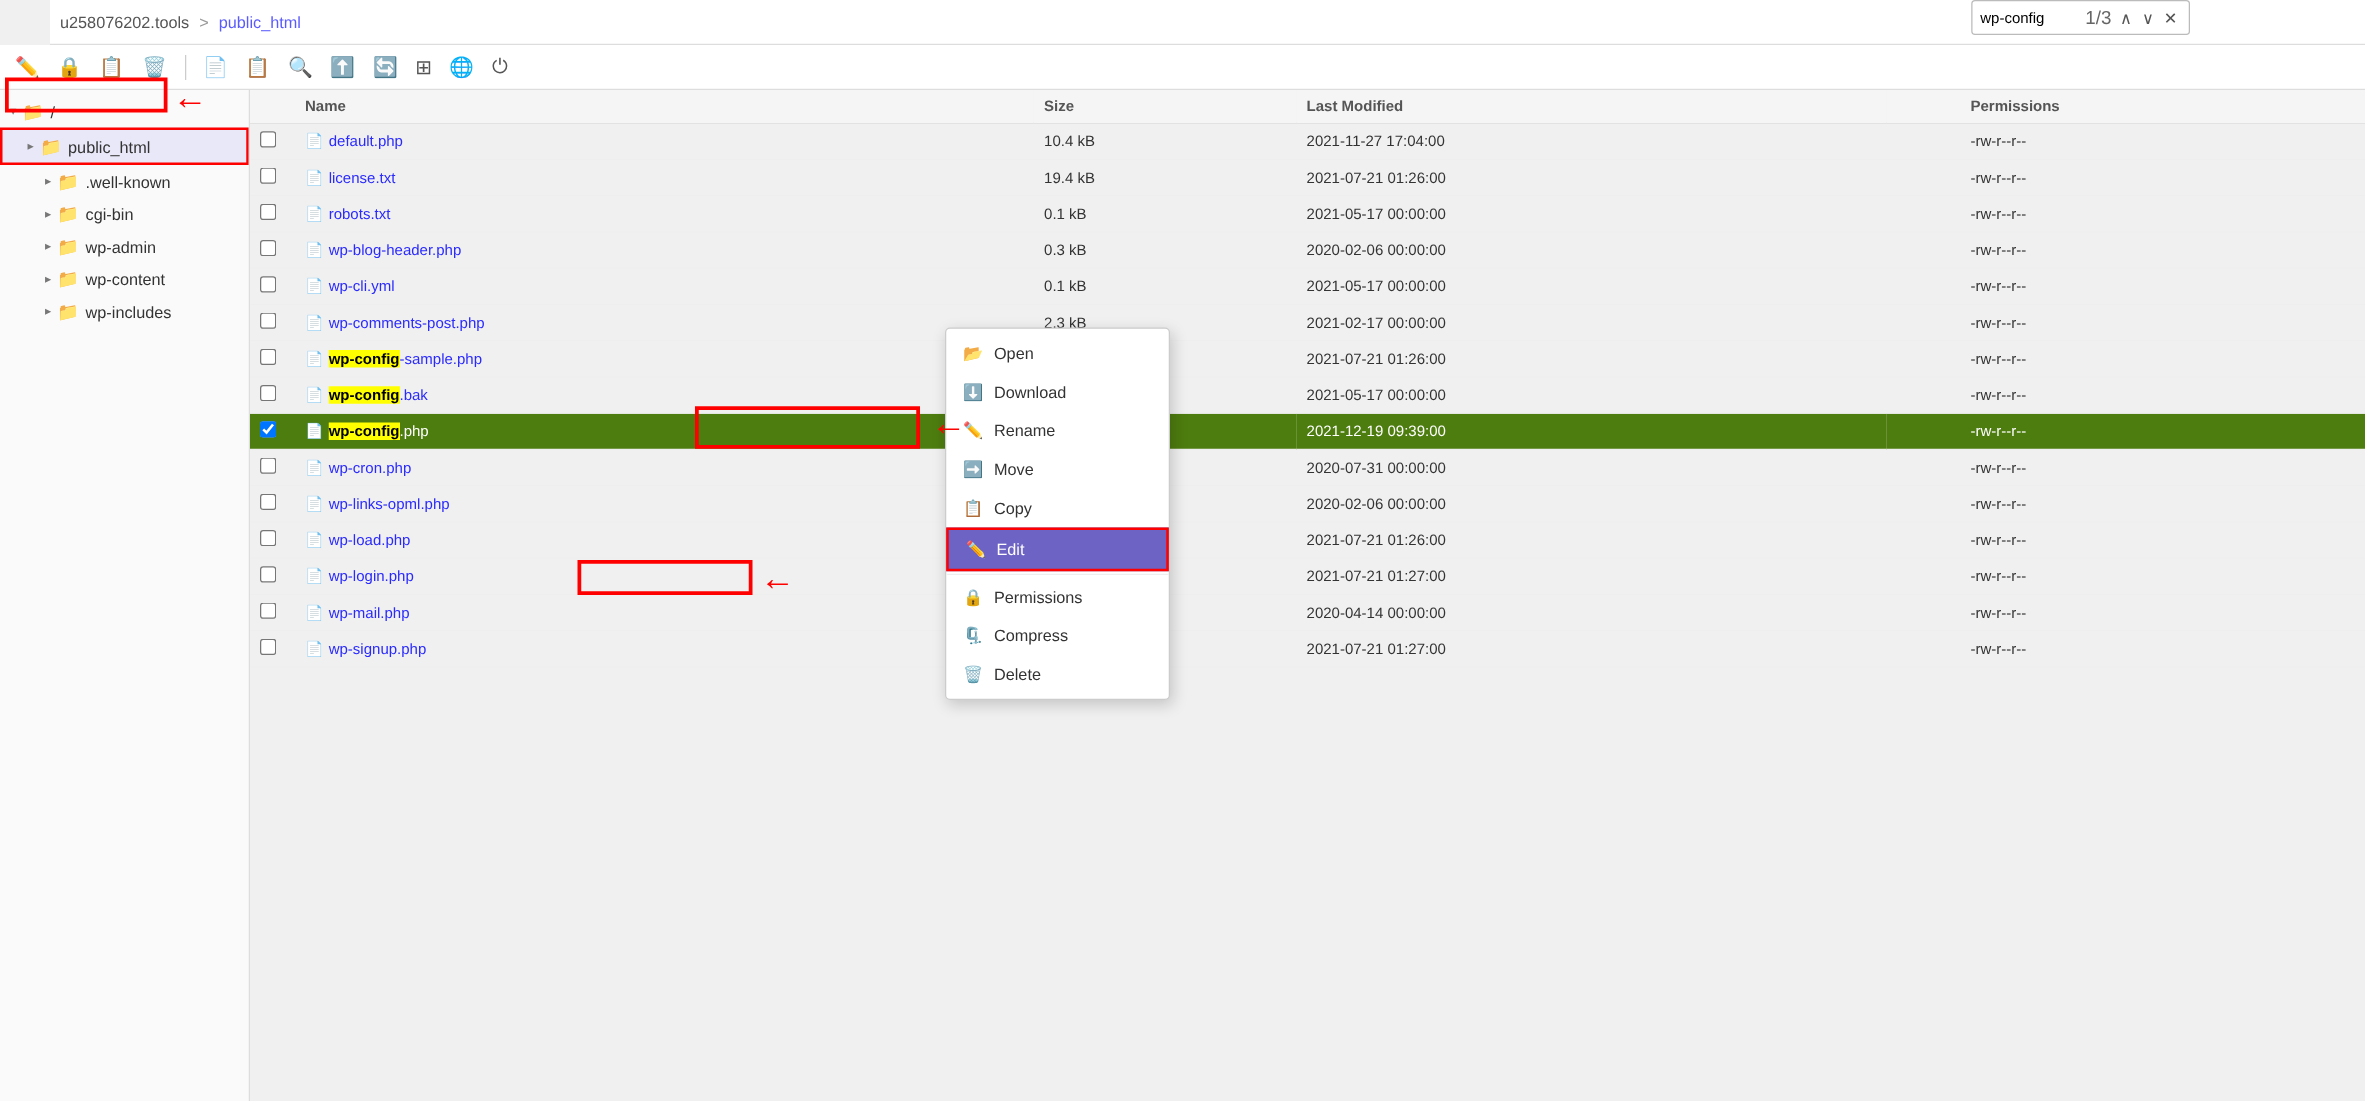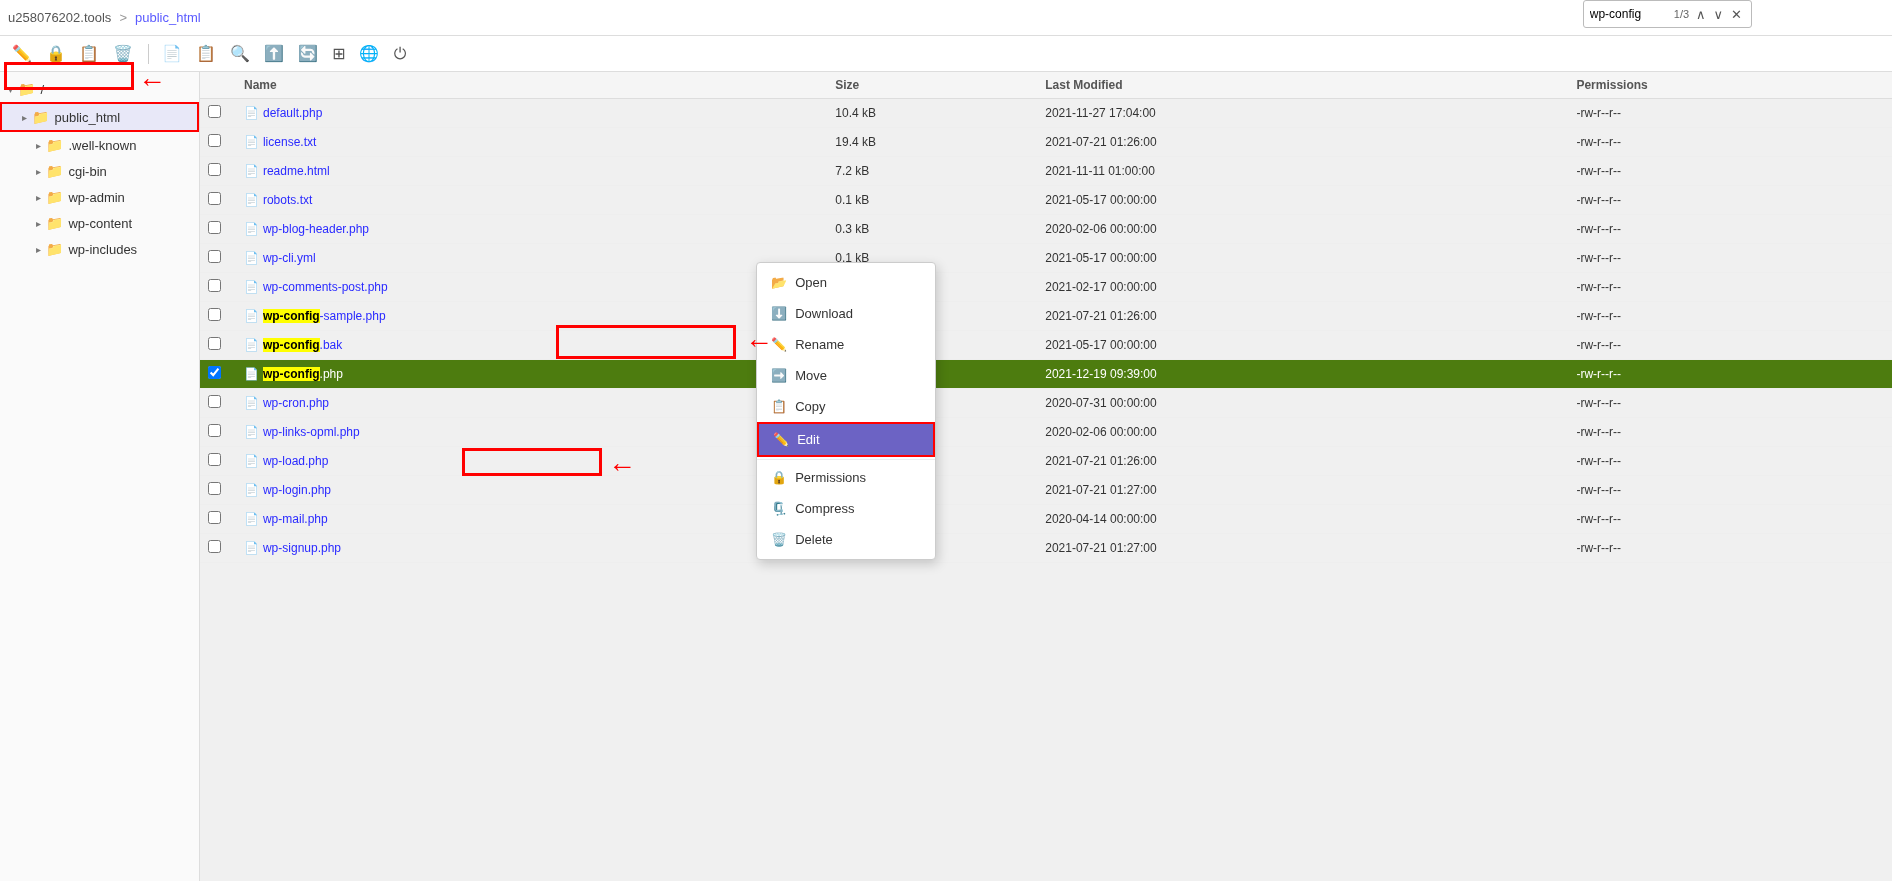--- a/index.html
+++ b/index.html
@@ -31,21 +31,21 @@
       gap: 4px;
       z-index: 1000;
     }
     .search-popup input {
       border: none;
       outline: none;
       font-size: 12px;
       width: 80px;
     }
     .search-popup .search-count {
-      font-size: 11px;
+      font-size: 15px;
       color: #666;
     }
     .search-popup-buttons {
       display: flex;
       gap: 2px;
     }
     .search-popup-buttons button {
       background: none;
       border: none;
       cursor: pointer;
@@ -198,21 +198,21 @@
       border: 3px solid red;
       pointer-events: none;
       z-index: 200;
     }
   </style>
 </head>
 <body>
 
 <div style="position:relative; width:1892px; height:881px; overflow:hidden;">
 
-  <div class="top-bar" style="position:relative;">
+  <div class="top-bar" style="position:relative;margin-left:40px;">
     <span style="color:#555; cursor:pointer;">u258076202.tools</span>
     <span style="color:#999;">&gt;</span>
     <span style="color:#5a5aff; cursor:pointer;">public_html</span>
     <div style="flex:1;"></div>
 
     <div class="search-popup">
       <input type="text" value="wp-config" style="border: none; outline: none; font-size: 12px; width: 80px;">
       <span class="search-count">1/3</span>
       <div class="search-popup-buttons">
         <button title="Previous">∧</button>
@@ -311,28 +311,20 @@
             <tr>
               <td><input type="checkbox" style=""></td>
               <td class="filename"><span class="file-icon">📄</span><span>license.txt</span></td>
               <td>19.4 kB</td>
               <td>2021-07-21 01:26:00</td>
               <td></td>
               <td>-rw-r--r--</td>
             </tr>
             <tr>
               <td><input type="checkbox" style=""></td>
-              <td class="filename"><span class="file-icon">📄</span><span>readme.html</span></td>
-              <td>7.2 kB</td>
-              <td>2021-11-11 01:00:00</td>
-              <td></td>
-              <td>-rw-r--r--</td>
-            </tr>
-            <tr>
-              <td><input type="checkbox" style=""></td>
               <td class="filename"><span class="file-icon">📄</span><span>robots.txt</span></td>
               <td>0.1 kB</td>
               <td>2021-05-17 00:00:00</td>
               <td></td>
               <td>-rw-r--r--</td>
             </tr>
             <tr>
               <td><input type="checkbox" style=""></td>
               <td class="filename"><span class="file-icon">📄</span><span>wp-blog-header.php</span></td>
               <td>0.3 kB</td>

